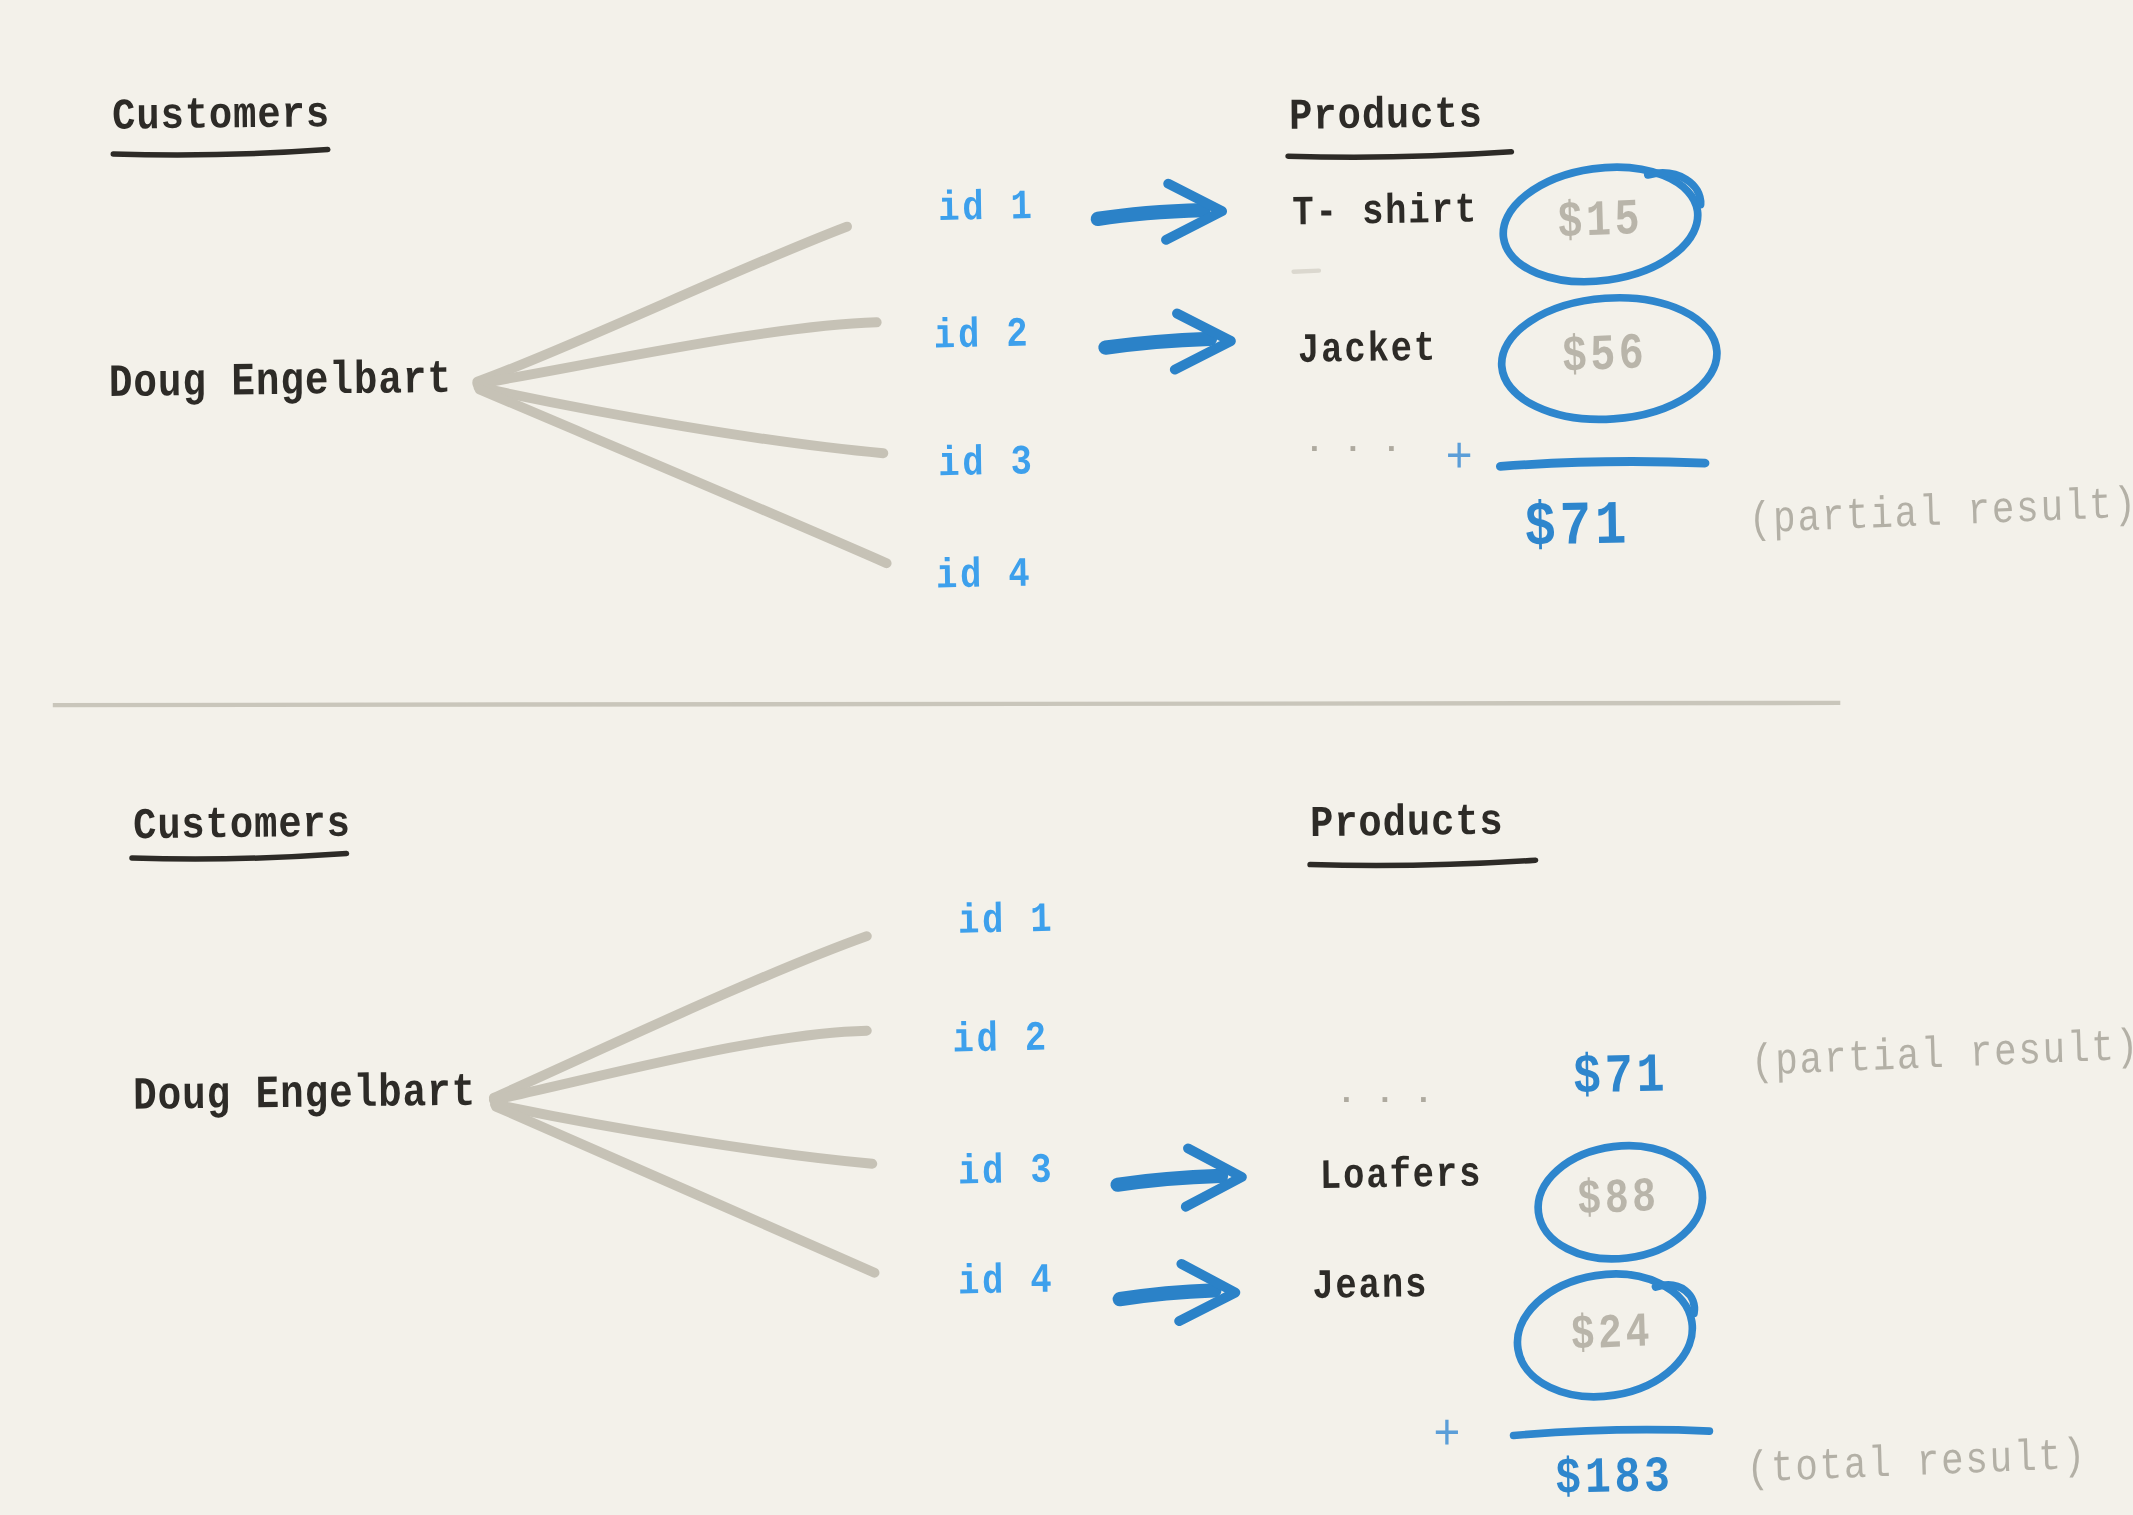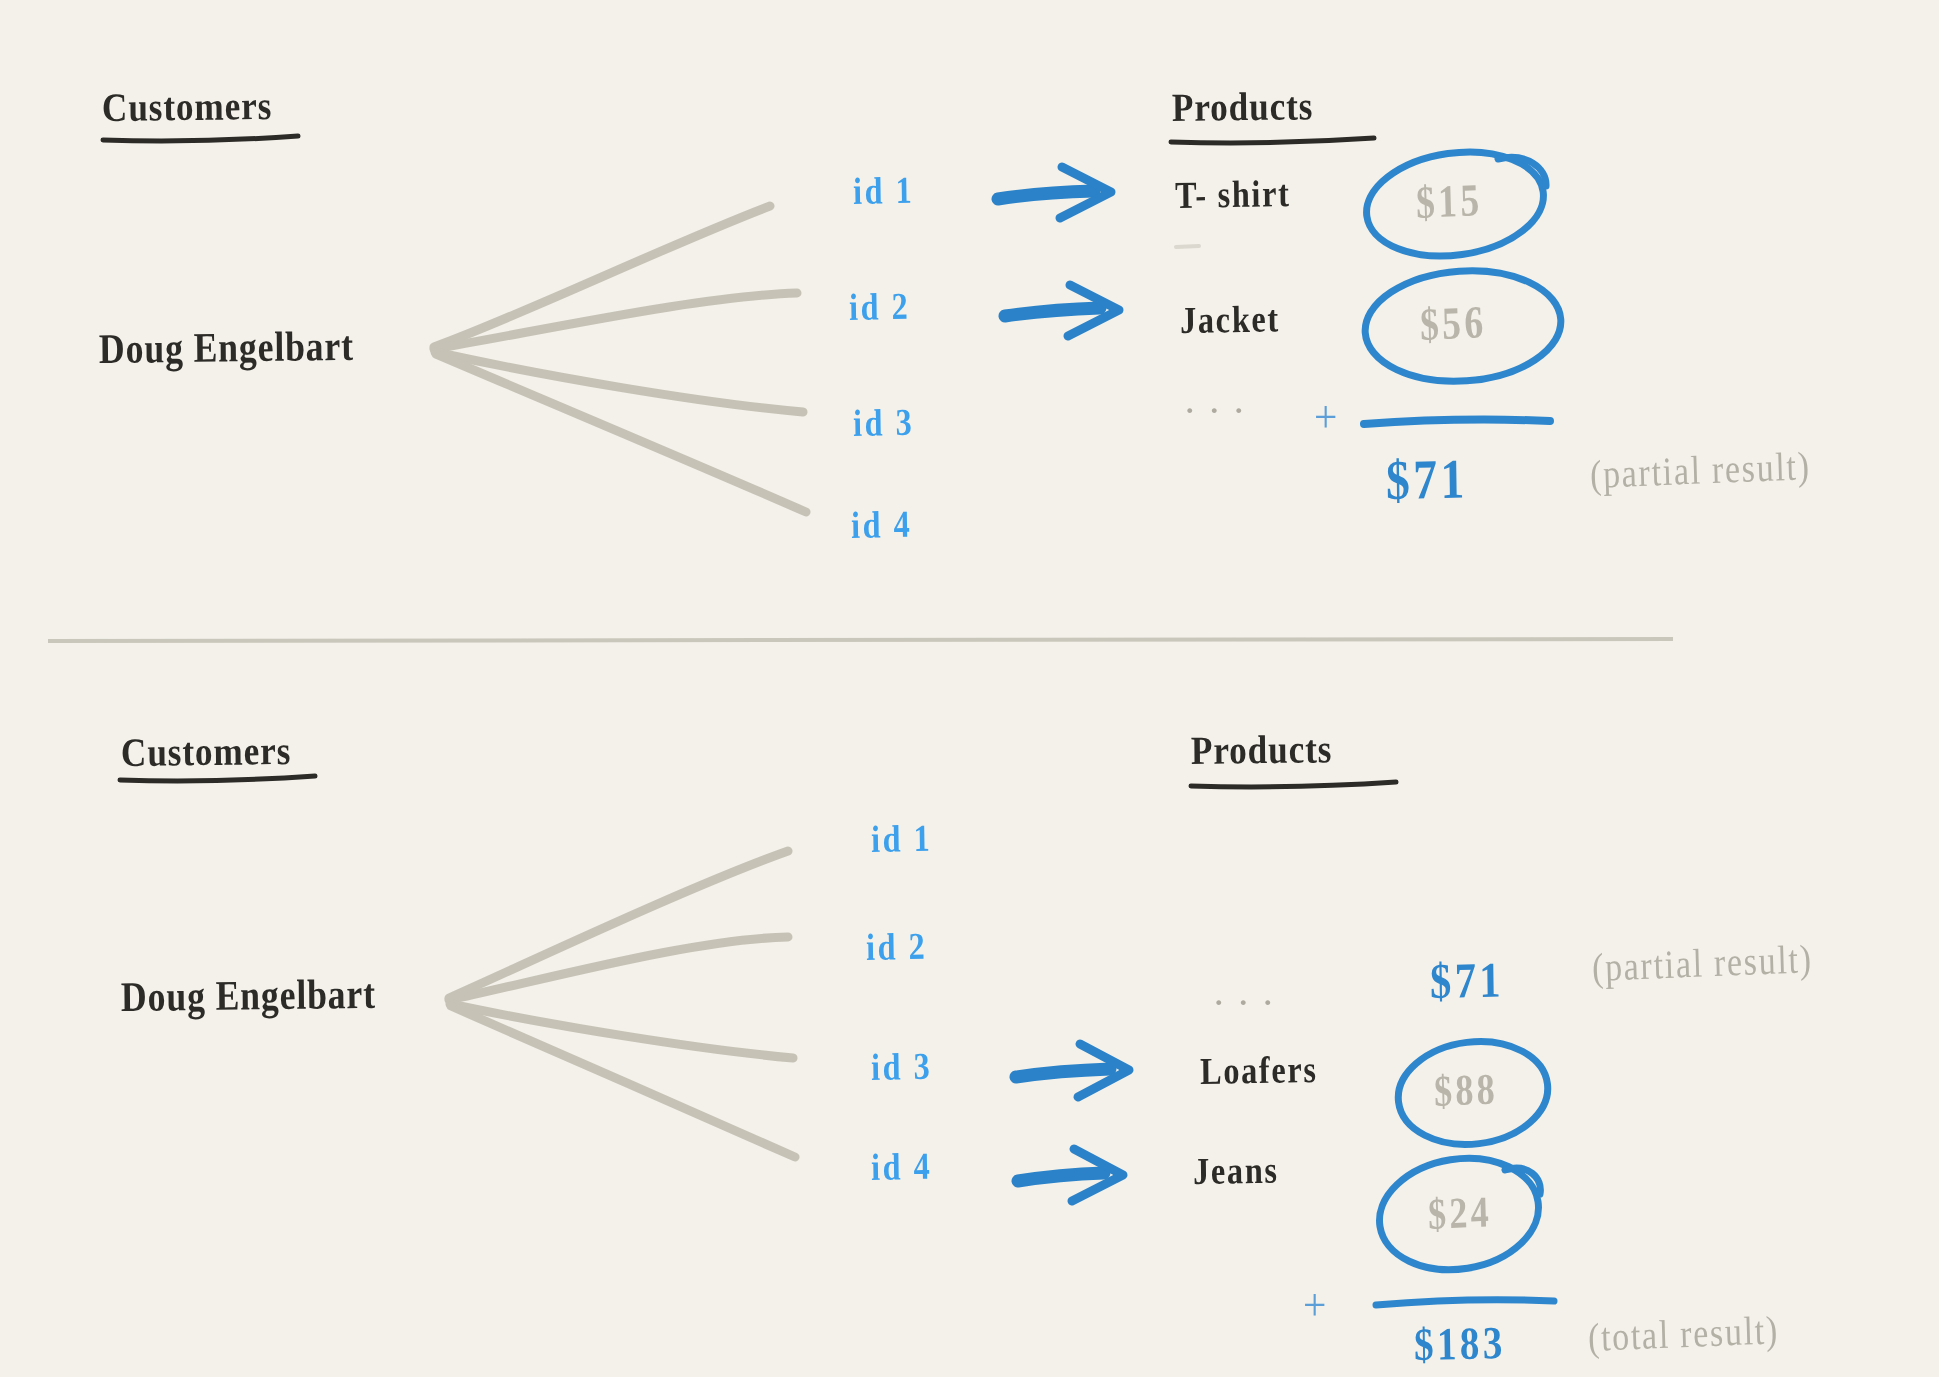--- a/index.html
+++ b/index.html
@@ -1,20 +1,20 @@
 <!DOCTYPE html>
 <html><head>
 <meta charset="utf-8">
 <style>
   html,body{margin:0;padding:0;background:#f3f1ea;}
   #canvas{
     position:relative;
     width:1939px;height:1377px;
     background:#f3f1ea;
-    font-family:Liberation Serif, serif;
+    font-family:Liberation Mono, monospace;
     overflow:hidden;
   }
   #strokes{position:absolute;left:0;top:0;width:1939px;height:1377px;pointer-events:none;}
   .txt{position:absolute;white-space:nowrap;transform-origin:0 50%;line-height:1;}
   .ink{color:#2d2b27;font-weight:bold;}
   .heading{font-size:40px;letter-spacing:1px;transform:scaleX(.88) rotate(-.6deg);}
   .name{font-size:42px;letter-spacing:1px;transform:scaleX(.85) rotate(-.6deg);}
   .product{font-size:38px;letter-spacing:2px;transform:scaleX(.85) rotate(-.8deg);}
   .id{color:#3da0ec;font-weight:bold;font-size:38px;letter-spacing:3px;transform:scaleX(.85) rotate(-1deg);}
   .price{color:#b9b5aa;font-weight:bold;font-size:46px;letter-spacing:4px;transform:scaleX(.82) rotate(-2deg);}

